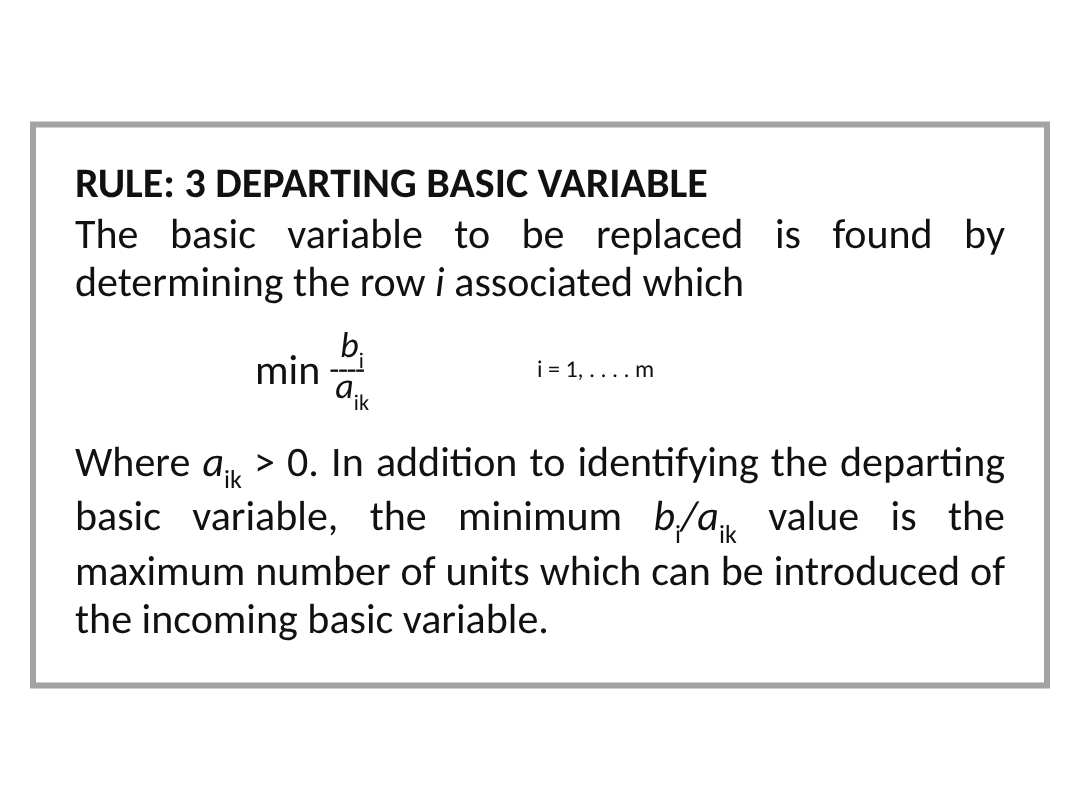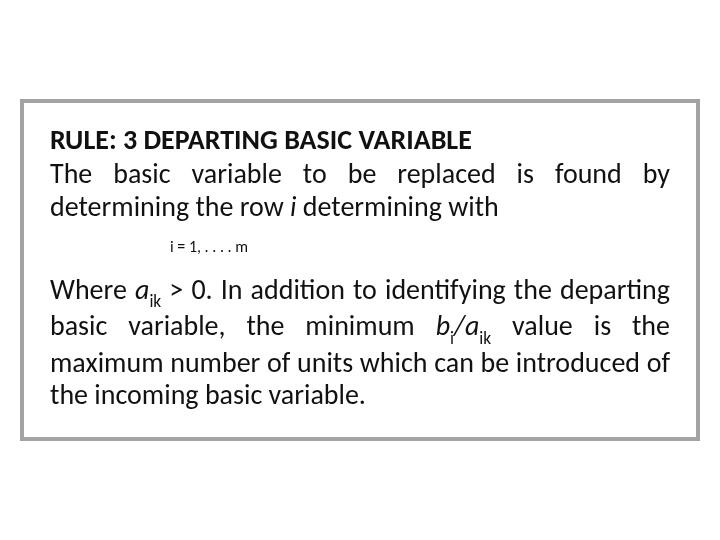--- a/index.html
+++ b/index.html
@@ -82,24 +82,32 @@
   }
 </style>
 </head>
 <body>
 
 <div class="card">
 
   <div class="title">RULE: 3 DEPARTING BASIC VARIABLE</div>
 
   <div class="para">
-    <span>The basic variable to be replaced is found by determining the row </span><span class="ital">i</span><span> determining with</span>
+    <span>The basic variable to be replaced is found by determining the row </span><span class="ital">i</span><span> associated which</span>
   </div>
 
   <div class="formula-row">
+    <div class="formula">
+      <span>min</span>
+      <span class="frac">
+        <span class="num"><span>b</span><span class="sub">i</span></span>
+        <span class="bar">----</span>
+        <span class="den"><span>a</span><span class="sub">ik</span></span>
+      </span>
+    </div>
     <div class="range">i = 1, .  .  .  .  m</div>
   </div>
 
   <div class="para last">
     <span>Where </span><span class="ital"><span>a</span><span class="sub">ik</span></span><span> &gt; 0. In addition to identifying the departing basic variable, the minimum </span><span class="ital"><span>b</span><span class="sub">i</span></span><span class="ital">/</span><span class="ital"><span>a</span><span class="sub">ik</span></span><span> value is the maximum number of units which can be introduced of the incoming basic variable.</span>
   </div>
 
 </div>
 
 </body></html>

